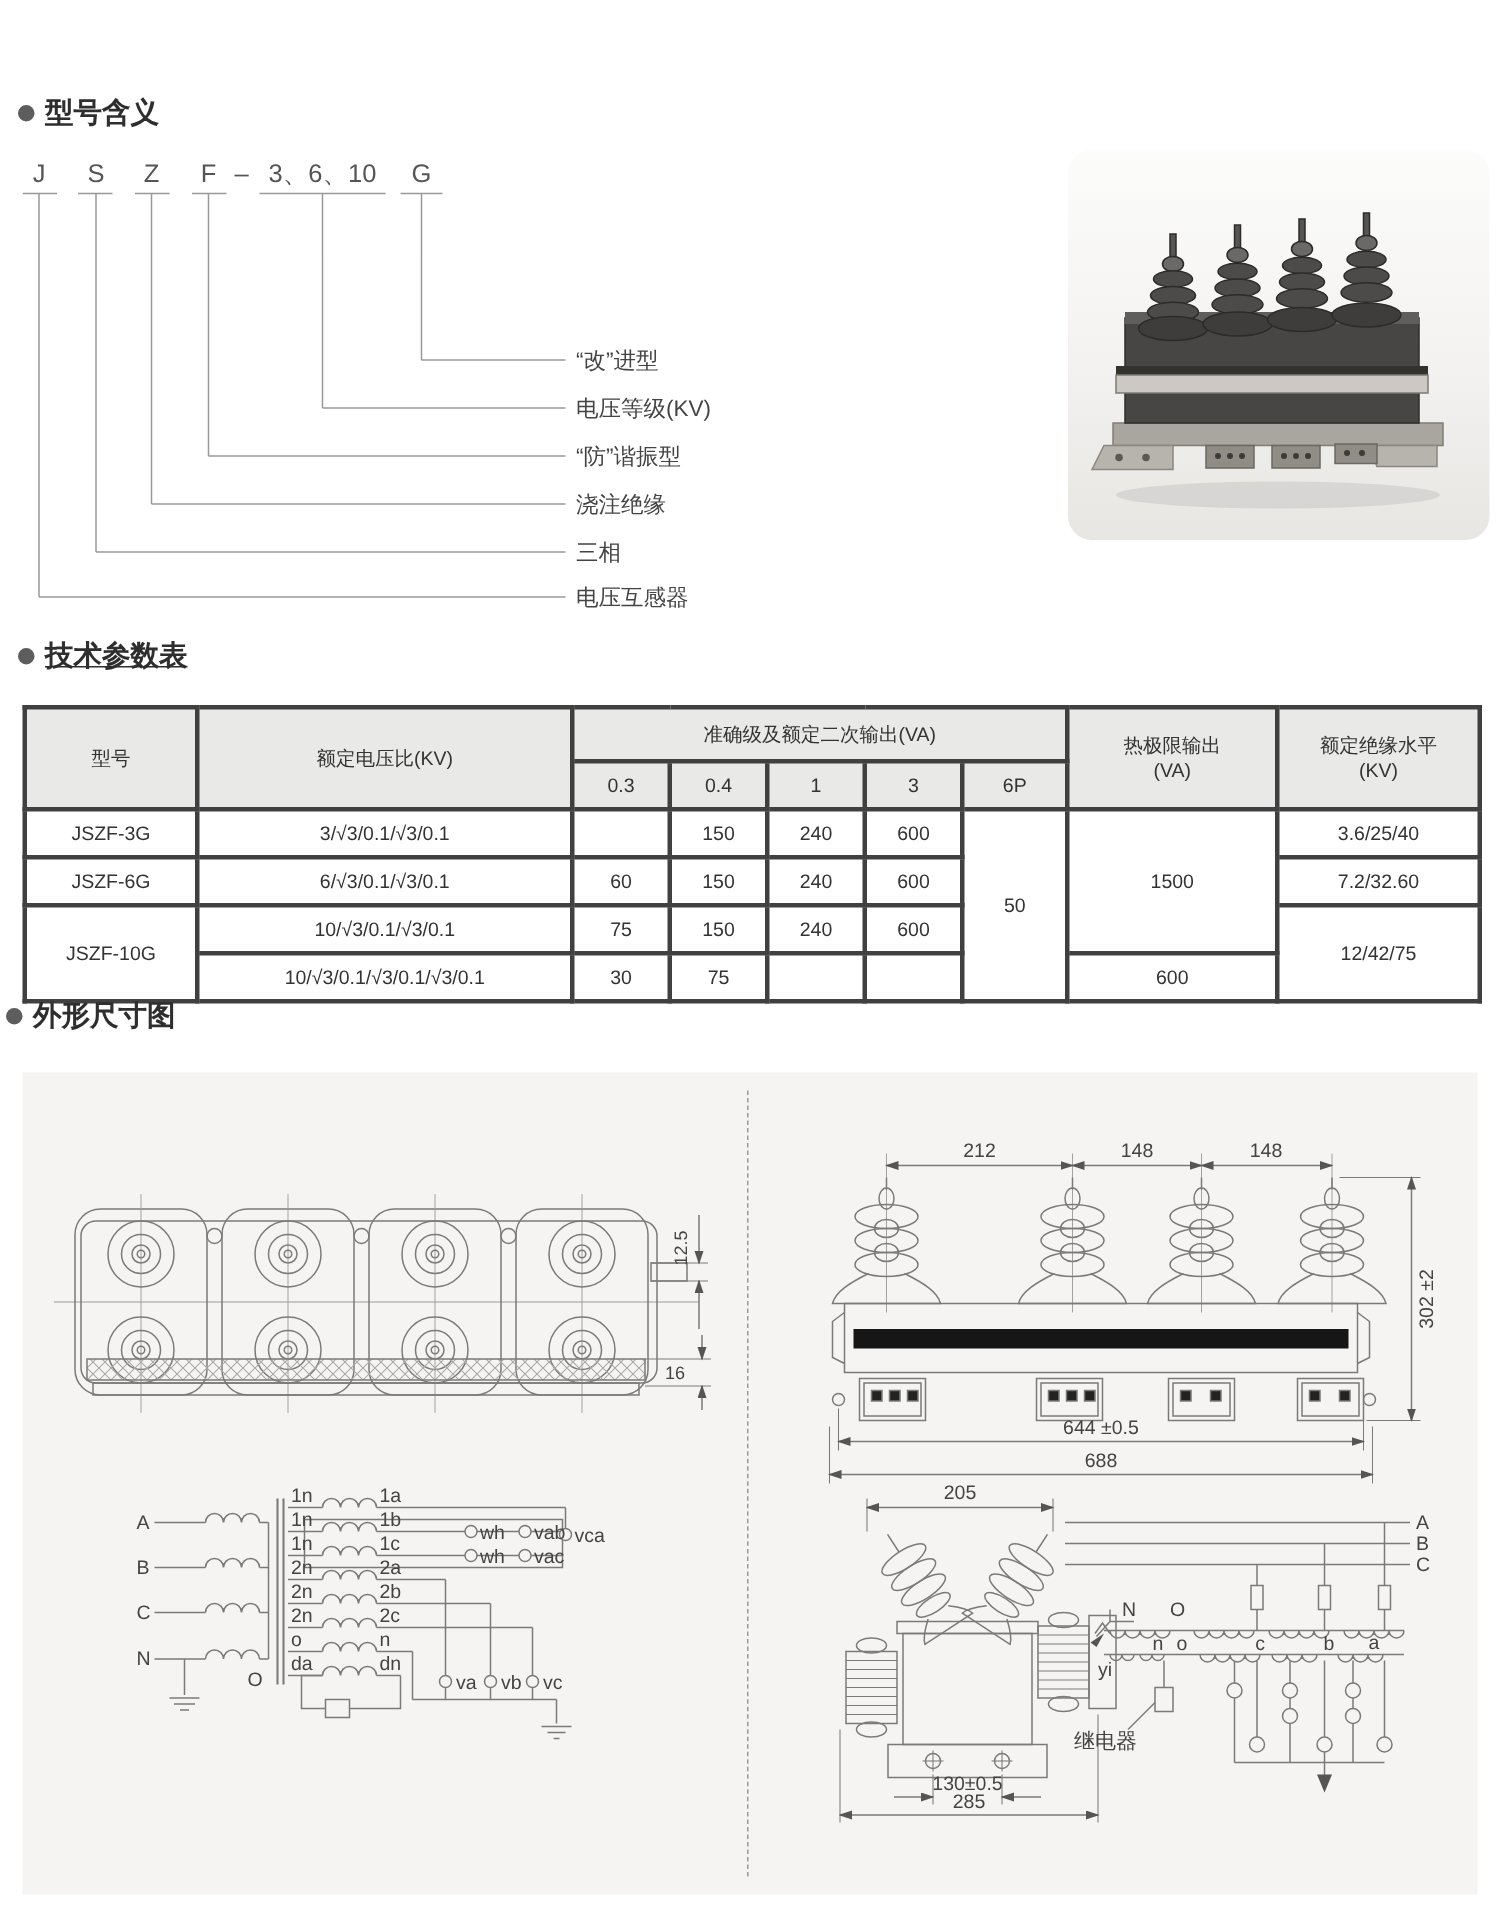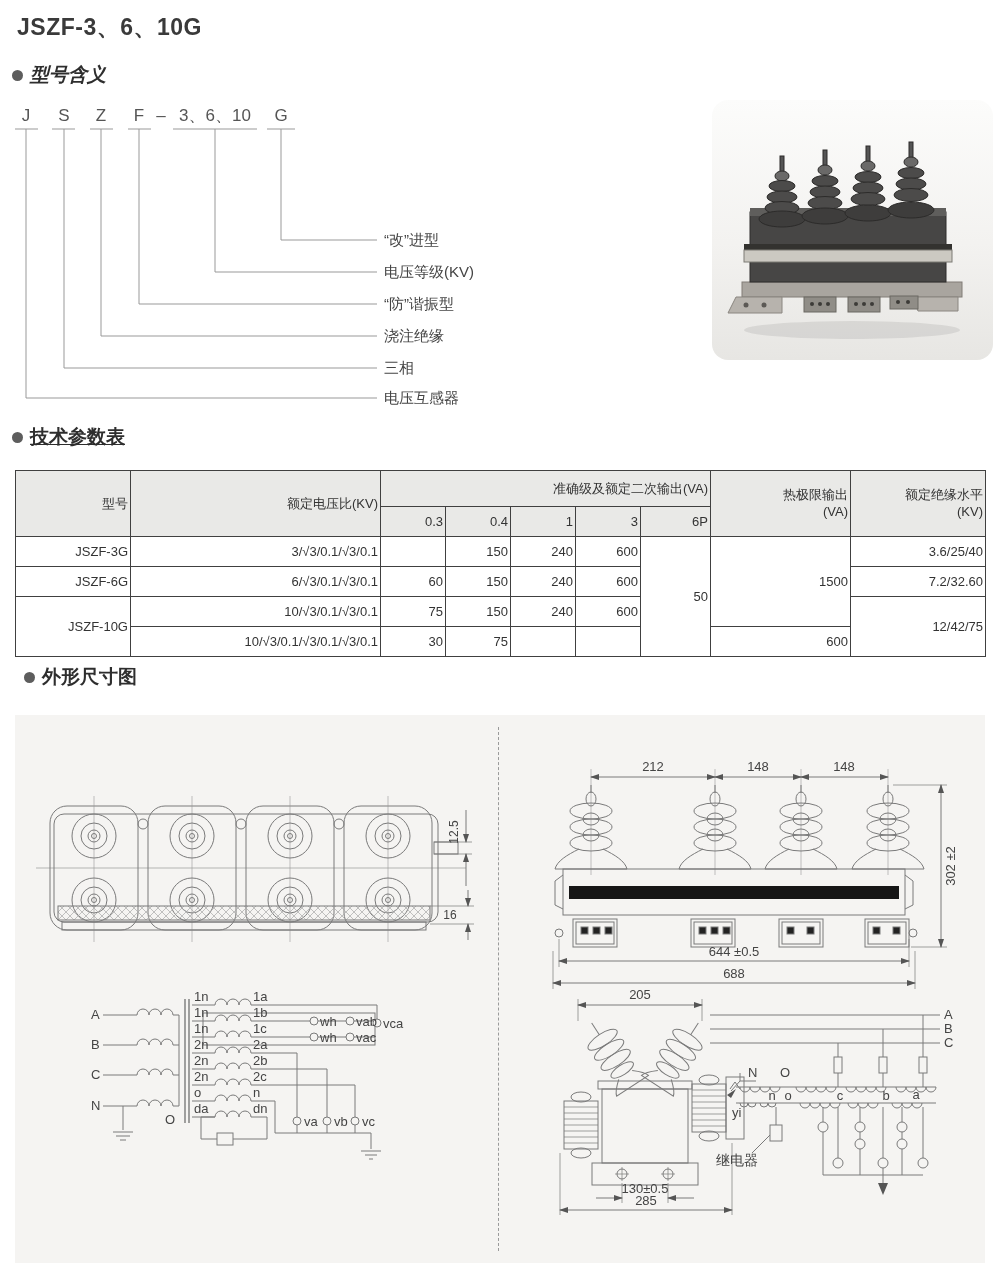--- a/index.html
+++ b/index.html
@@ -6,40 +6,39 @@
   .page{position:relative;width:1000px;height:1280px;background:#fff;overflow:hidden;
         font-family:"Liberation Sans","DejaVu Sans",sans-serif;color:#333;}
   .title{position:absolute;left:17px;top:12px;font-size:23px;font-weight:bold;color:#3a3a3a;letter-spacing:.5px;}
   .sec{position:absolute;display:flex;align-items:center;gap:7px;font-size:19px;font-weight:bold;color:#2e2e2e;}
   .bullet{width:11px;height:11px;border-radius:50%;background:#5d5d5d;flex:0 0 auto;}
   .photo{position:absolute;left:712px;top:100px;width:281px;height:260px;border-radius:16px;
          background:linear-gradient(180deg,#fcfcfb 0%,#f3f2f0 55%,#e7e6e3 100%);}
   
   table.params{position:absolute;left:15px;top:470px;border-collapse:collapse;table-layout:fixed;
                font-size:13px;color:#333;}
-  table.params th,table.params td{border:1px solid #404040;text-align:right;vertical-align:middle;
+  table.params th,table.params td{border:3px solid #404040;text-align:center;vertical-align:middle;
                padding:0 2px;height:29px;font-weight:normal;}
   table.params thead th{background:#e9e9e7;}
   table.params .h1{height:36px;}
   table.params .h2{height:28px;}
   .two-line{white-space:pre-line;line-height:1.3;margin-top:27px;}
   
   .panel{position:absolute;left:15px;top:715px;width:970px;height:548px;background:#f5f4f2;}
   .divider{position:absolute;left:483px;top:12px;height:524px;width:0;border-left:1px dashed #9a9a9a;}
   svg text{font-family:"Liberation Sans","DejaVu Sans",sans-serif;}
   .abs{position:absolute;}
 </style>
 </head>
 <body>
 
 <div class="page">
 
-  <div class="title">JSZF-3、6、10G</div>
-
-  <div class="sec" style="left:12px;top:62px;font-style:italic;">
+
+  <div class="sec" style="left:12px;top:62px;">
     <span class="bullet"></span>
     <span>型号含义</span>
   </div>
 
   <svg class="abs" style="left:15px;top:95px;" width="485" height="315" viewBox="0 0 485 315">
     <g stroke="#999" stroke-width="1" fill="none">
 
       <line x1="0" y1="34" x2="23" y2="34"></line>
         <line x1="37" y1="34" x2="60" y2="34"></line>
       <line x1="75" y1="34" x2="98" y2="34"></line>
@@ -214,21 +213,21 @@
         <td>10/√3/0.1/√3/0.1/√3/0.1</td>
         <td>30</td>
         <td>75</td>
         <td></td>
         <td></td>
         <td>600</td>
       </tr>
     </tbody>
   </table>
 
-  <div class="sec" style="left:24px;top:664px;">
+  <div class="sec" style="left:4px;top:664px;">
     <span class="bullet"></span>
     <span>外形尺寸图</span>
   </div>
 
   <div class="panel">
     <div class="divider"></div>
 
     <svg class="abs" style="left:15px;top:65px;" width="450" height="190" viewBox="0 0 450 190">
       <defs>
         <pattern id="hatch" width="8" height="8" patternUnits="userSpaceOnUse">

